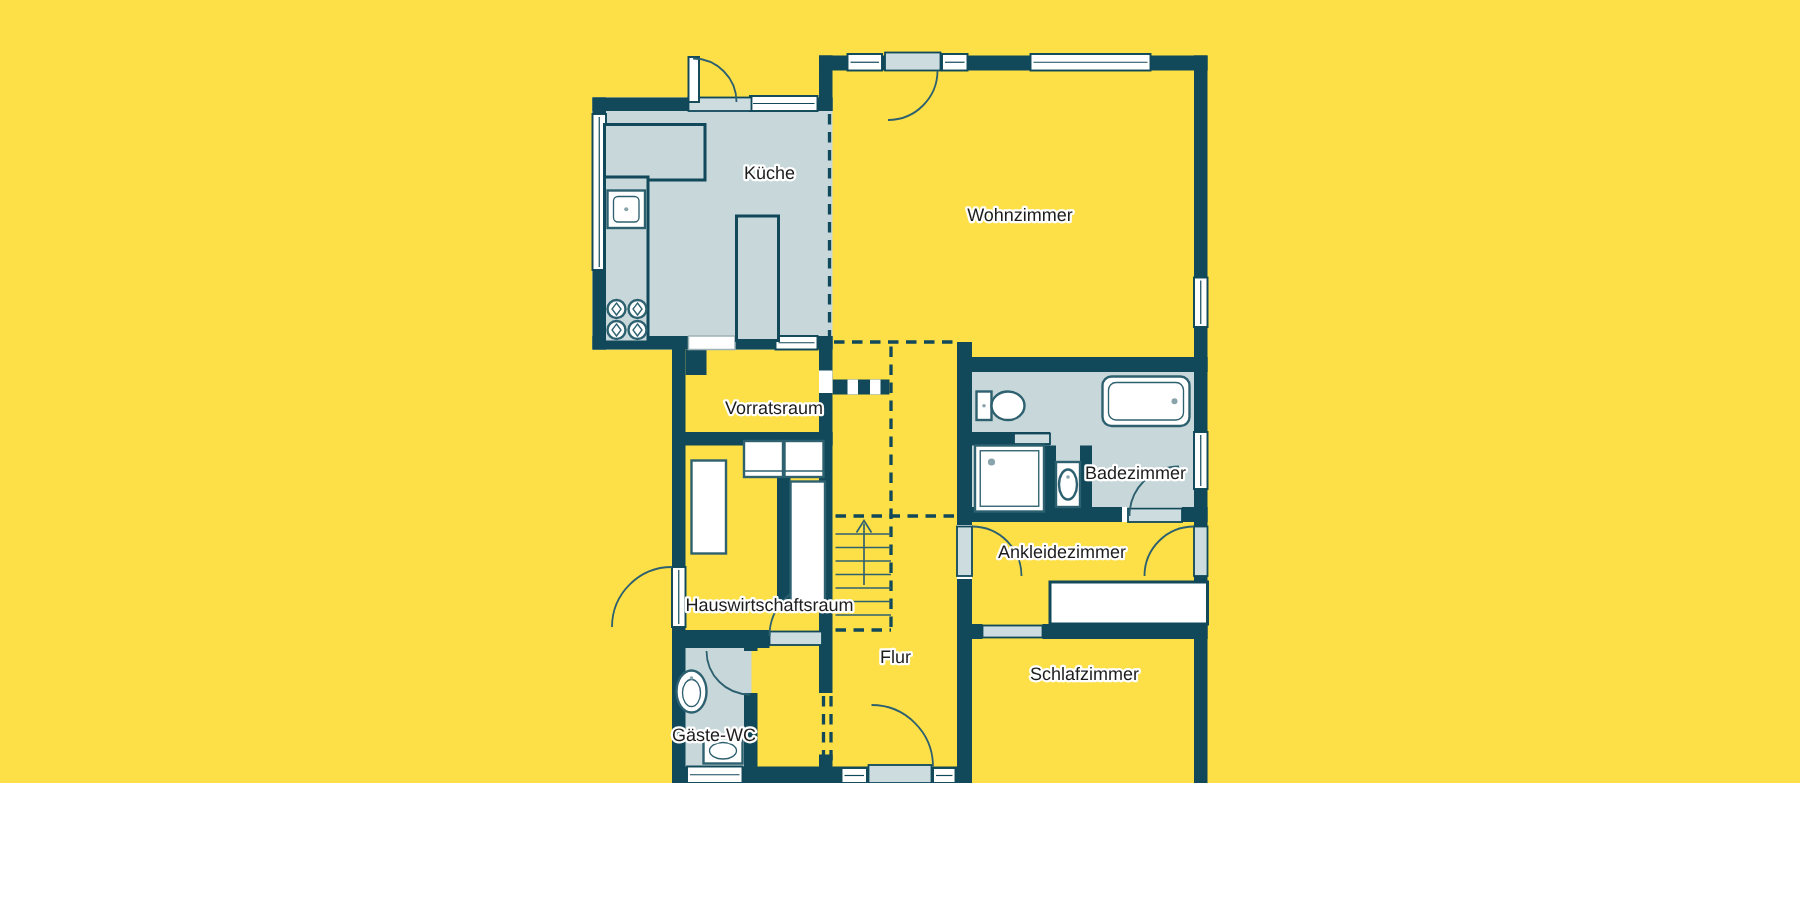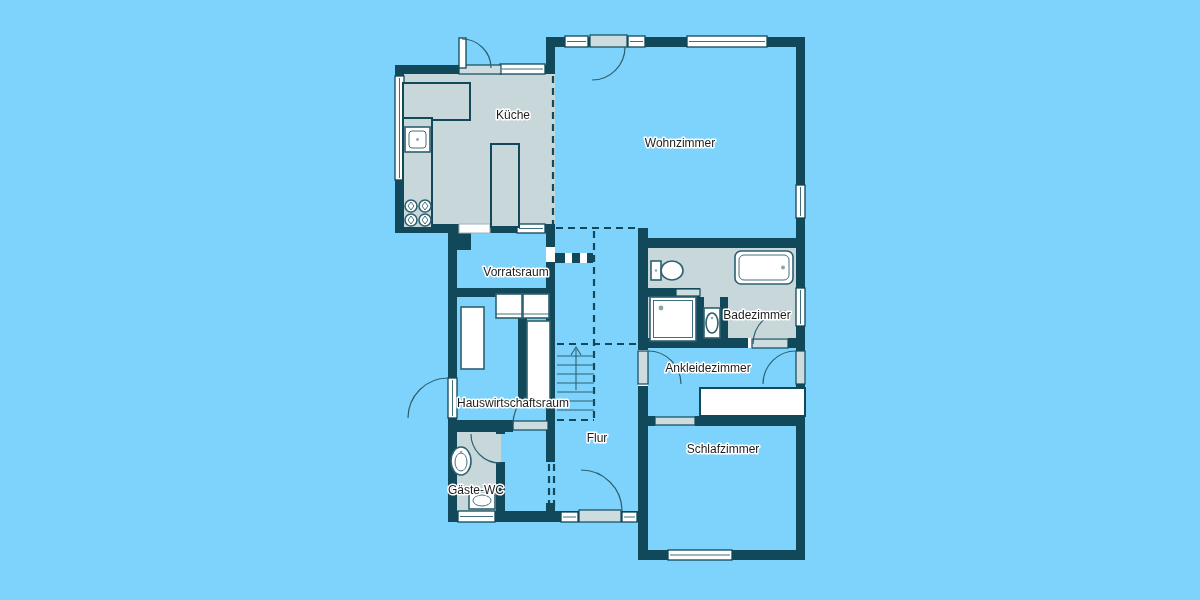--- a/index.html
+++ b/index.html
@@ -1,16 +1,16 @@
 <!DOCTYPE html>
 <html style="--wall: #11495a; --room-fill: #c7d7da; --leaf: #ccdcdf; --fixture-outline: #2e6170; --label-text: #1d1d1d; --background: #ffffff;"><head>
 <meta charset="utf-8">
 <style>
   html,body{margin:0;padding:0;background:#fff;}
-  .canvas{position:relative;width:1200px;height:600px;background:#7dd3fc;overflow:hidden;
+  .canvas{position:relative;width:1200px;height:522px;background:#fde047;overflow:hidden;
           font-family:"Liberation Sans",sans-serif;}
   svg{display:block}
   .wall{fill:var(--wall);}
   .roomfill{fill:var(--room-fill);}
   .leaf{fill:var(--leaf);stroke:var(--wall);stroke-width:1.2;}
   .win{fill:#fff;stroke:var(--wall);stroke-width:1.3;}
   .winline{stroke:var(--wall);stroke-width:0.8;fill:none;}
   .opening{fill:#fff;stroke:#9fb3b8;stroke-width:1;}
   .fix{fill:#fff;stroke:var(--fixture-outline);stroke-width:1.6;}
   .fixthin{fill:none;stroke:var(--fixture-outline);stroke-width:0.9;}

